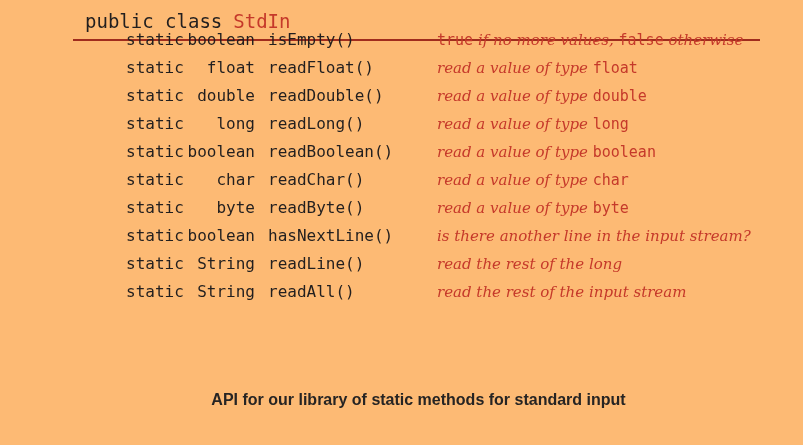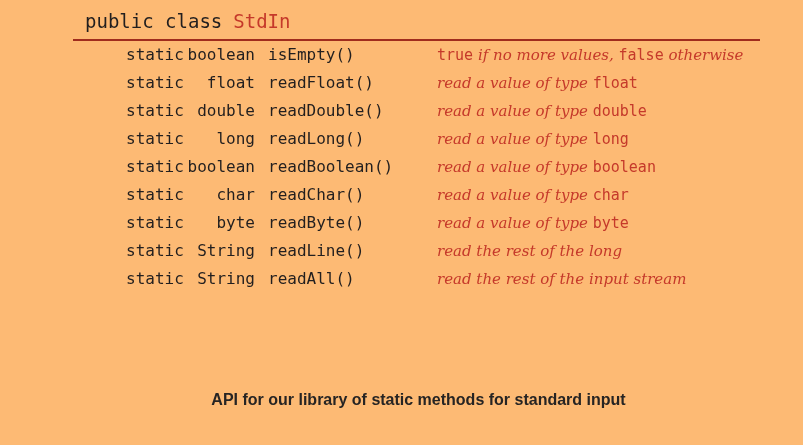--- a/index.html
+++ b/index.html
@@ -40,21 +40,21 @@
     top: 39px;
     width: 687px;
     height: 2px;
     background: #a02c1d;
   }
 
   
   .rows {
     position: absolute;
     left: 0;
-    top: 41px;
+    top: 26px;
     width: 703px;
   }
   .row {
     height: 28px;
     line-height: 28px;
     padding-left: 126px;
     font-size: 16px;
     color: #221f1f;
     white-space: pre;
   }
@@ -128,20 +128,21 @@
 
   <div class="row mono"><span class="col-static">static</span><span class="col-type">long</span><span class="col-method">readLong()</span><span class="col-desc"><span class="prose">read a value of type </span><span class="code">long</span></span></div>
 
   <div class="row mono"><span class="col-static">static</span><span class="col-type">boolean</span><span class="col-method">readBoolean()</span><span class="col-desc"><span class="prose">read a value of type </span><span class="code">boolean</span></span></div>
 
   <div class="row mono"><span class="col-static">static</span><span class="col-type">char</span><span class="col-method">readChar()</span><span class="col-desc"><span class="prose">read a value of type </span><span class="code">char</span></span></div>
 
   <div class="row mono"><span class="col-static">static</span><span class="col-type">byte</span><span class="col-method">readByte()</span><span class="col-desc"><span class="prose">read a value of type </span><span class="code">byte</span></span></div>
 
 
+  <div class="row mono"><span class="col-static">static</span><span class="col-type">boolean</span><span class="col-method">hasNextLine()</span><span class="col-desc"><span class="prose">is there another line in the input stream?</span></span></div>
 
   <div class="row mono"><span class="col-static">static</span><span class="col-type">String</span><span class="col-method">readLine()</span><span class="col-desc"><span class="prose">read the rest of the long</span></span></div>
 
   <div class="row mono"><span class="col-static">static</span><span class="col-type">String</span><span class="col-method">readAll()</span><span class="col-desc"><span class="prose">read the rest of the input stream</span></span></div>
 </div>
 
   <div class="caption">API for our library of static methods for standard input</div>
 
 </div>
 

